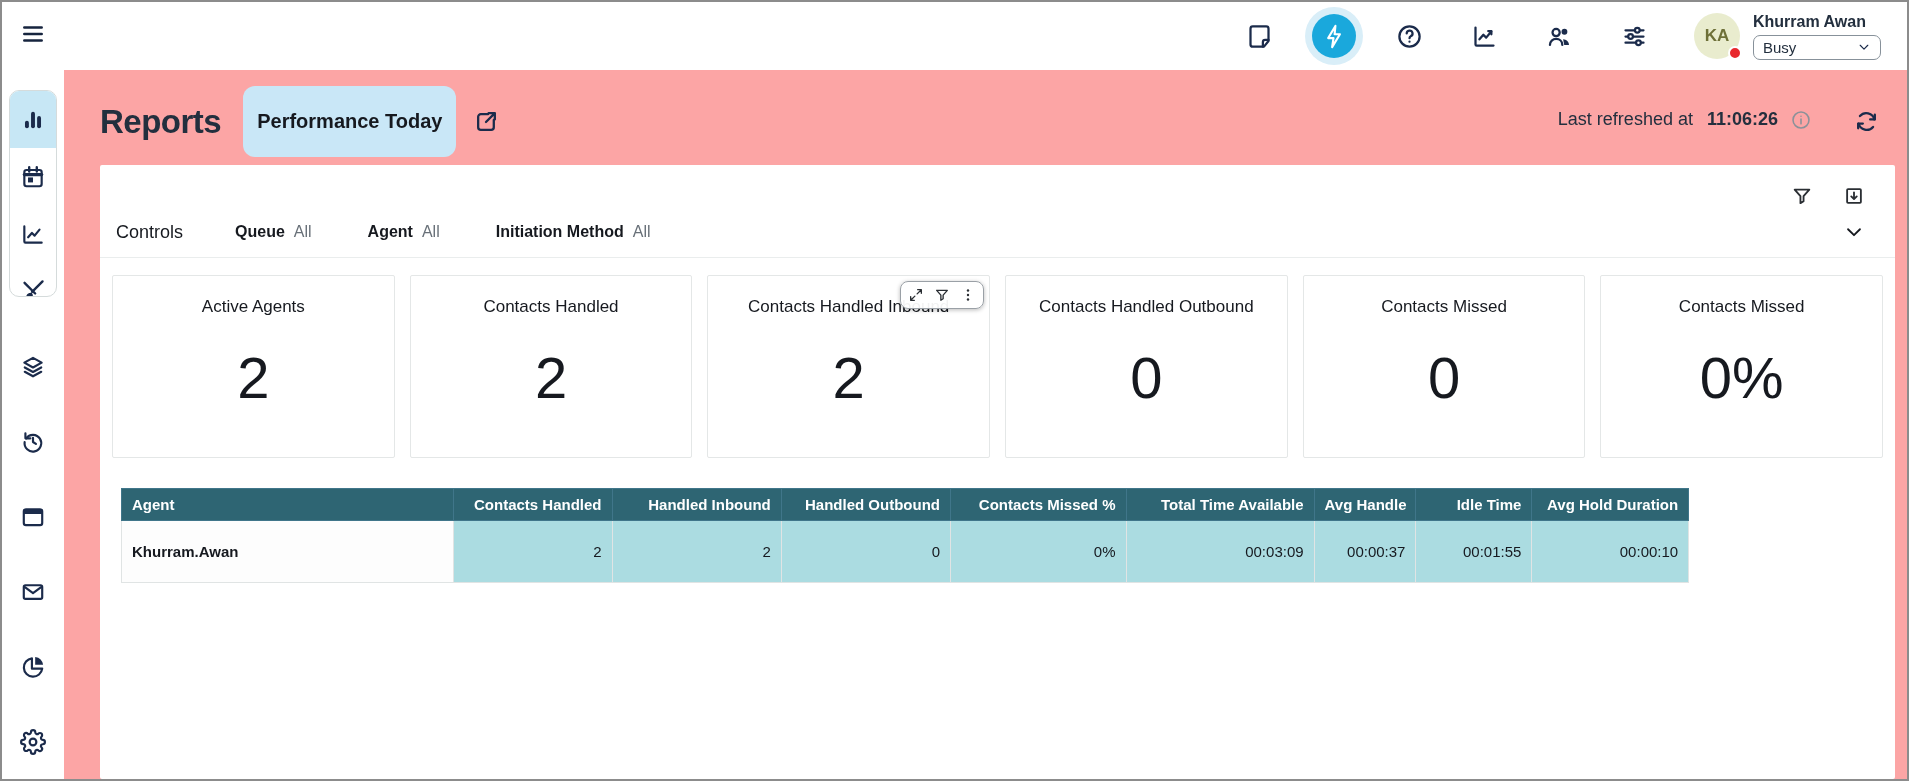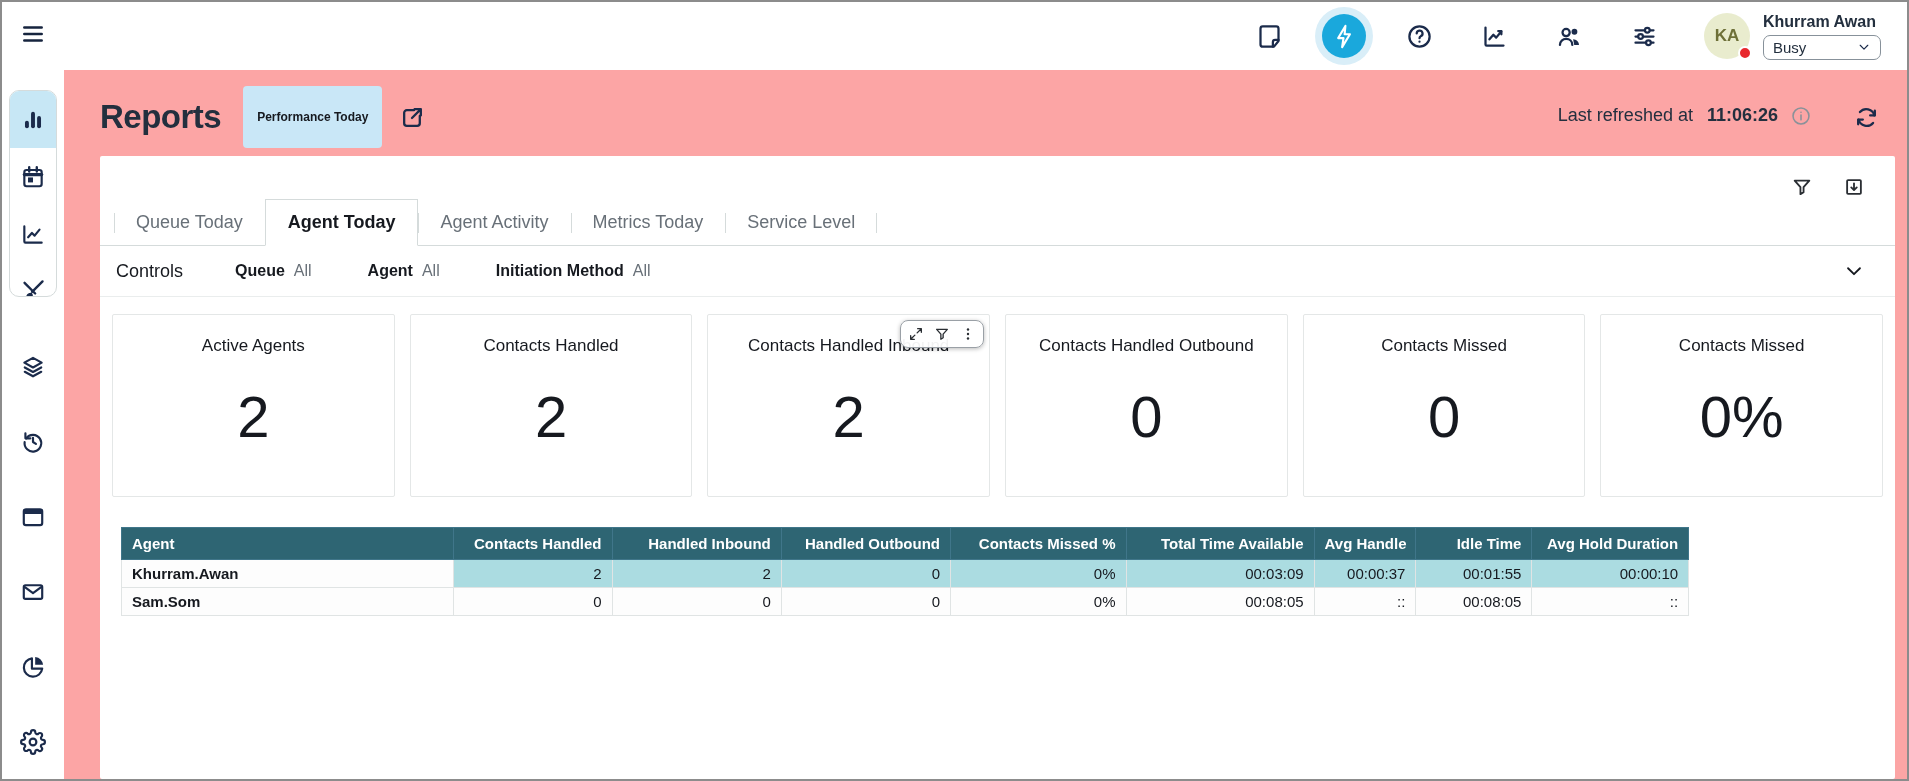--- a/index.html
+++ b/index.html
@@ -19,37 +19,37 @@
   .tb-right { margin-left:auto; display:flex; align-items:center; }
   .tb-iconbtn { width:44px; height:44px; display:flex; align-items:center; justify-content:center; color:#1b2b4b; margin-left:31px; cursor:pointer; border-radius:50%; }
   .tb-iconbtn .ic { width:27px; height:27px; }
   .tb-iconbtn.active { background:#1aa8dc; box-shadow:0 0 0 7px #d9eef8; color:#fff; }
   .tb-iconbtn.active .ic { stroke-width:1.9; }
   .avatar-wrap { position:relative; margin-left:38px; }
   .avatar { width:46px; height:46px; border-radius:50%; background:#e9ecce; color:#6e7038; font-weight:700; font-size:17px; display:flex; align-items:center; justify-content:center; }
   .status-dot { position:absolute; right:-2px; bottom:-1px; width:14px; height:14px; border-radius:50%; background:#e8282d; border:2px solid #fff; }
   .user-block { margin-left:13px; display:flex; flex-direction:column; }
   .user-name { font-weight:700; font-size:16px; color:#232f3e; }
-  .status-select { margin-top:4px; width:118px; height:25px; border:1px solid #87919a; border-radius:7px; display:flex; align-items:center; justify-content:space-between; padding:0 9px; font-size:15px; color:#232f3e; cursor:pointer; background:#fff; }
+  .status-select { margin-top:4px; width:128px; height:25px; border:1px solid #87919a; border-radius:7px; display:flex; align-items:center; justify-content:space-between; padding:0 9px; font-size:15px; color:#232f3e; cursor:pointer; background:#fff; }
   .status-select .ic { width:14px; height:14px; color:#1b2b4b; }
 
   
   .main { flex:1; display:flex; min-height:0; }
   .sidebar { flex:0 0 62px; background:#fff; padding-top:20px; display:flex; flex-direction:column; align-items:center; }
   .sb-group { width:48px; border:1px solid #d5dbdb; border-radius:10px; overflow:hidden; background:#fff; }
   .sb-item { width:100%; height:57px; display:flex; align-items:center; justify-content:center; color:#1b2b4b; cursor:pointer; }
   .sb-item .ic { width:26px; height:26px; }
   .sb-item.active { background:#c7e7f5; }
   .sb-list { margin-top:32px; display:flex; flex-direction:column; }
   .sb-list .sb-item { height:75px; }
 
   .content { flex:1; background:#fca5a5; padding:16px 12px 0 36px; display:flex; flex-direction:column; min-width:0; }
   .content-header { flex:0 0 54px; display:flex; align-items:center; padding-right:16px; }
   .page-title { font-size:33px; font-weight:700; color:#232f3e; letter-spacing:-0.5px; }
-  .badge { margin-left:22px; background:#c9e7f7; color:#16191f; font-weight:700; font-size:12px; padding:24px 14px; border-radius:4px; white-space:nowrap; }
+  .badge { margin-left:22px; background:#c9e7f7; color:#16191f; font-weight:700; font-size:20px; padding:24px 14px; border-radius:12px; white-space:nowrap; }
   .external-btn { margin-left:18px; color:#1b2b4b; cursor:pointer; }
   .external-btn .ic { width:25px; height:25px; stroke-width:2.2; }
   .refresh-area { margin-left:auto; display:flex; align-items:flex-start; font-size:18px; color:#232f3e; }
   .refresh-time { font-weight:700; margin-left:14px; }
   .info-btn { margin-left:12px; color:#8a9199; cursor:pointer; }
   .info-btn .ic { width:22px; height:22px; stroke-width:1.7; }
   .refresh-btn { margin-left:42px; color:#1b2b4b; cursor:pointer; }
   .refresh-btn .ic { width:25px; height:25px; stroke-width:2.2; }
 
   
@@ -78,21 +78,21 @@
   .card-value { flex:1; display:flex; align-items:center; justify-content:center; font-size:58px; font-weight:400; color:#16191f; padding-bottom:20px; }
   .card-value.small { font-size:30px; }
   .card-toolbar { position:absolute; top:5px; right:5px; background:rgba(255,255,255,0.94); border:1px solid #9aa0a6; border-radius:8px; box-shadow:0 1px 4px rgba(0,0,0,0.28); display:flex; align-items:center; padding:5px 7px; gap:10px; color:#2a2e33; }
   .card-toolbar .t-ic { cursor:pointer; }
   .card-toolbar .ic { width:16px; height:16px; }
 
   .table-wrap { padding:30px 12px 0 21px; }
   table { width:89%; border-collapse:collapse; font-size:15px; table-layout:fixed; }
   th { background:#2e6573; color:#fff; font-weight:700; text-align:right; padding:7px 10px 7px 10px; border:1px solid #40768a; white-space:nowrap; overflow:hidden; }
   th.agent { text-align:left; }
-  td { text-align:right; padding:5px 10px; border:1px solid #e0e4e4; border-top:none; color:#16191f; background:#fdfdfd; white-space:nowrap; }
+  td { text-align:right; padding:22px 10px; border:1px solid #e0e4e4; border-top:none; color:#16191f; background:#fdfdfd; white-space:nowrap; }
   td.agent { text-align:left; font-weight:700; }
   tr.hl td:not(.agent) { background:#abdce1; }
 </style>
 </head>
 <body>
 
 <div class="topbar">
   <div class="hamburger">
       <svg class="ic" viewBox="0 0 24 24" aria-hidden="true">
         <path d="M4 6h16M4 12h16M4 18h16"></path>
@@ -292,27 +292,20 @@
             <svg class="ic" viewBox="0 0 24 24" aria-hidden="true">
               <path d="M4 5h16l-6.3 7.2v5.4l-3.4 2.2v-7.6z"></path>
             </svg>
           </span>
           <span class="tool">
             <svg class="ic" viewBox="0 0 24 24" aria-hidden="true">
               <rect x="4.5" y="4.5" width="15" height="15" rx="1"></rect>
               <path d="M12 8v7M9 12.4l3 3 3-3"></path>
             </svg>
           </span>
-        </div>
-      <div class="tabs-row" id="tabs-row">
-          <div class="tab">Queue Today</div>
-          <div class="tab active">Agent Today</div>
-          <div class="tab">Agent Activity</div>
-          <div class="tab">Metrics Today</div>
-          <div class="tab last">Service Level</div>
         </div>
 
       <div class="controls-row">
         <div class="controls-label">Controls</div>
         <div id="filters" style="display:flex;align-items:center;margin-left:12px;">
             <div class="filter">
               <span class="filter-name">Queue</span>
                  <span class="filter-value">All</span>
             </div>
             <div class="filter">
@@ -410,29 +403,18 @@
                 <td class="agent">Khurram.Awan</td>
                 <td>2</td>
                 <td>2</td>
                 <td>0</td>
                 <td>0%</td>
                 <td>00:03:09</td>
                 <td>00:00:37</td>
                 <td>00:01:55</td>
                 <td>00:00:10</td>
               </tr>
-              <tr class="">
-                <td class="agent">Sam.Som</td>
-                <td>0</td>
-                <td>0</td>
-                <td>0</td>
-                <td>0%</td>
-                <td>00:08:05</td>
-                <td>::</td>
-                <td>00:08:05</td>
-                <td>::</td>
-              </tr>
             </tbody>
         </table>
       </div>
     </div>
   </div>
 </div>
 
 </body></html>

